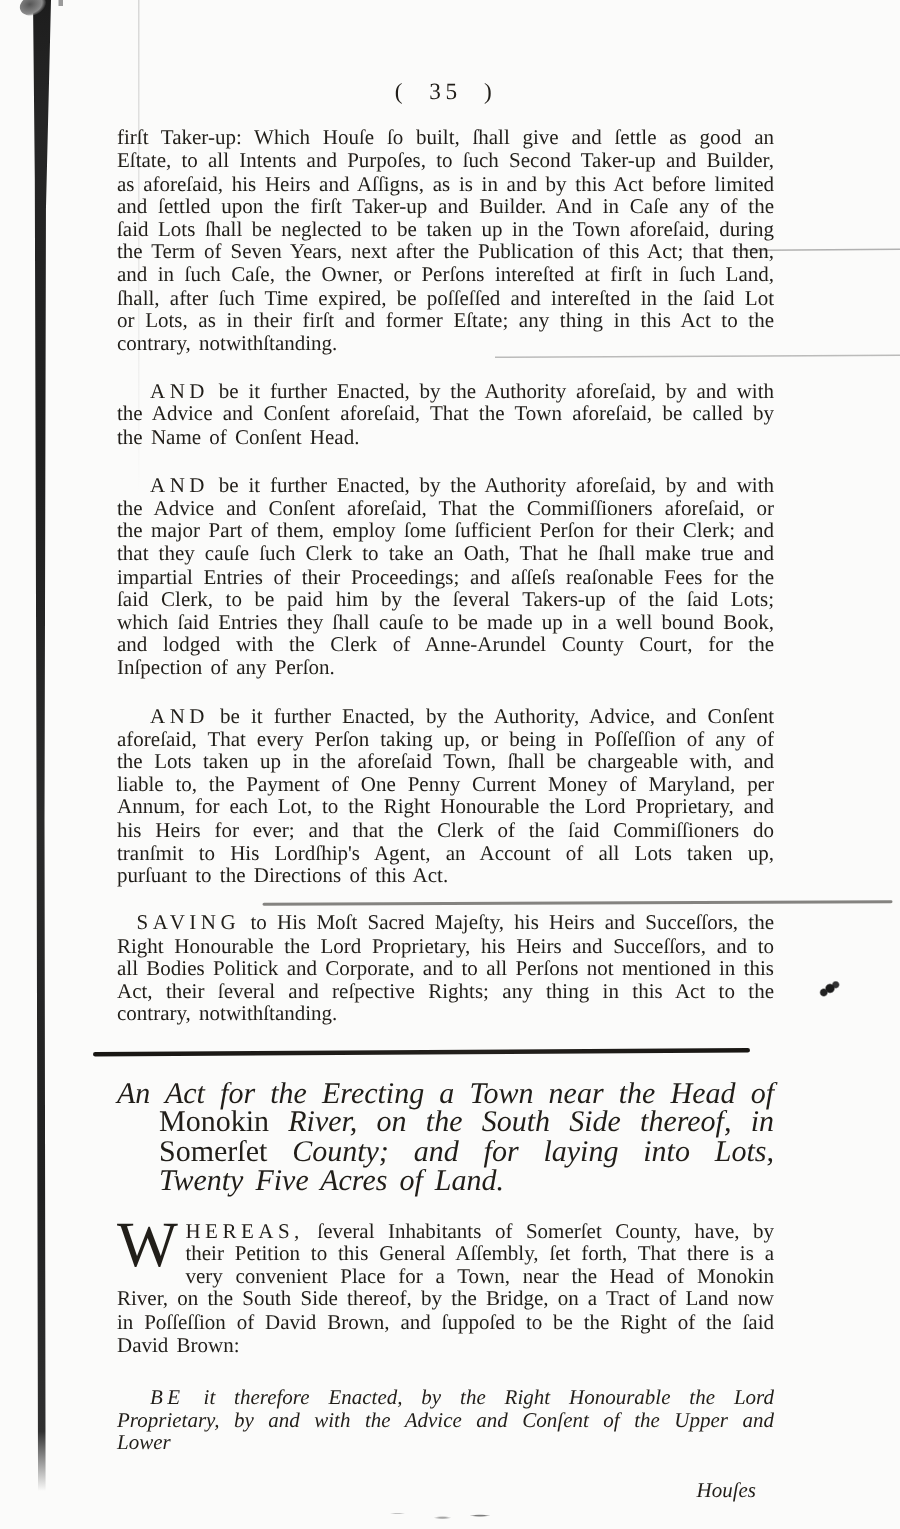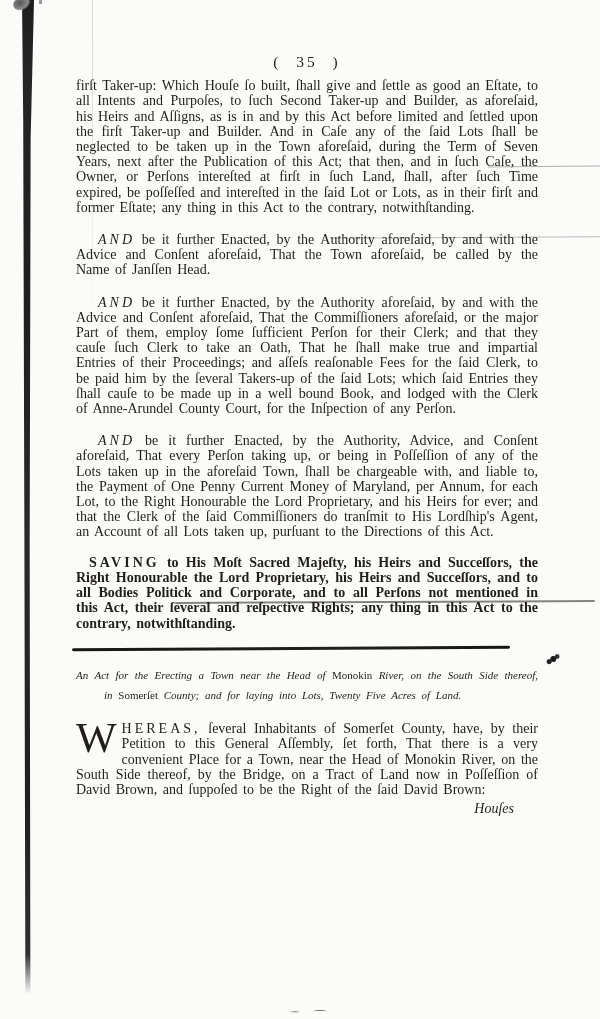--- a/index.html
+++ b/index.html
@@ -56,51 +56,51 @@
   }
   .smudge-bottom{
     position:absolute;left:250px;top:1002px;width:100px;height:14px;
     background:
       radial-gradient(ellipse at 70% 60%,rgba(20,20,20,.55) 0 3px,transparent 7px),
       radial-gradient(ellipse at 45% 70%,rgba(40,40,40,.4) 0 2px,transparent 6px),
       radial-gradient(ellipse at 15% 50%,rgba(60,60,60,.3) 0 1.5px,transparent 5px);
   }
   
   .textblock{
-    position:absolute;left:72px;top:54px;width:470px;
+    position:absolute;left:62px;top:54px;width:470px;
     font-size:14px;line-height:15.2px;word-spacing:2px;
     text-align:justify;
   }
   .pagenum{
     text-align:center;font-size:15.5px;letter-spacing:3px;
     margin:0 0 9px 0;word-spacing:8px;
   }
-  p{margin:4px;}
+  p{margin:16px;}
   .k-cont{}
   .k-body{margin-top:17px;text-indent:22px;}
-  .k-saving{margin-top:15px;text-indent:13px;font-weight:bold;}
+  .k-saving{margin-top:15px;text-indent:13px;}
   .rule{
     margin-top:16px;height:2.5px;width:438px;
     background:linear-gradient(to right,#181613 0%,#23201c 60%,#181613 100%);
     transform:rotate(-.35deg);border-radius:2px;
   }
   .k-heading{
-    margin-top:17px;font-style:italic;font-size:11px;line-height:19.5px;
+    margin-top:17px;font-style:italic;font-size:20px;line-height:19.5px;
     padding-left:28px;text-indent:-28px;word-spacing:3px;
   }
   .k-whereas{margin-top:16px;}
   .k-enact{margin-top:20px;text-indent:22px;font-style:italic;word-spacing:3px;}
   .catchword{
     text-align:right;padding-right:28px;font-style:italic;margin-top:0;
   }
   
   .i{}
   .r{font-style:normal;}
   .sp{letter-spacing:3px;}
-  .isp{font-style:italic;letter-spacing:3px;}
+  .isp{letter-spacing:3px;}
   .dropcap{
     float:left;font-size:43px;line-height:30px;
     padding:2px 5px 0 0;letter-spacing:0;
   }
 </style>
 </head>
 <body>
 
 <div class="page">
 
@@ -111,24 +111,25 @@
   <div class="scratch-1"></div>
   <div class="scratch-2"></div>
   <div class="strike-line"></div>
   <div class="smudge-right"></div>
   <div class="smudge-bottom"></div>
 
   <div class="textblock">
     <div class="pagenum">( 35 )</div>
     <div id="content">
         <p class="k-cont"><span class="r">firſt Taker-up: Which Houſe ſo built, ſhall give and ſettle as good an Eſtate, to all Intents and Purpoſes, to ſuch Second Taker-up and Builder, as aforeſaid, his Heirs and Aſſigns, as is in and by this Act before limited and ſettled upon the firſt Taker-up and Builder.  And in Caſe any of the ſaid Lots ſhall be neglected to be taken up in the Town aforeſaid, during the Term of Seven Years, next after the Publication of this Act; that then, and in ſuch Caſe, the Owner, or Perſons intereſted at firſt in ſuch Land, ſhall, after ſuch Time expired, be poſſeſſed and intereſted in the ſaid Lot or Lots, as in their firſt and former Eſtate; any thing in this Act to the contrary, notwithſtanding.</span></p>
-        <p class="k-body"><span class="isp">AND</span><span class="i"> be it further Enacted, by the Authority aforeſaid, by and with the Advice and Conſent aforeſaid, </span><span class="r">That the Town aforeſaid, be called by the Name of </span><span class="i">Janſſen</span><span class="r"> Head.</span></p>
+        <p class="k-body"><span class="isp">AND</span><span class="i"> be it further Enacted, by the Authority aforeſaid, by and with the Advice and Conſent aforeſaid, </span><span class="r">That the Town aforeſaid, be called by the Name of </span><span class="i">Conſent</span><span class="r"> Head.</span></p>
         <p class="k-body"><span class="isp">AND</span><span class="i"> be it further Enacted, by the Authority aforeſaid, by and with the Advice and Conſent aforeſaid, </span><span class="r">That the Commiſſioners aforeſaid, or the major Part of them, employ ſome ſufficient Perſon for their Clerk; and that they cauſe ſuch Clerk to take an Oath, That he ſhall make true and impartial Entries of their Proceedings; and aſſeſs reaſonable Fees for the ſaid Clerk, to be paid him by the ſeveral Takers-up of the ſaid Lots; which ſaid Entries they ſhall cauſe to be made up in a well bound Book, and lodged with the Clerk of </span><span class="i">Anne-Arundel</span><span class="r"> County Court, for the Inſpection of any Perſon.</span></p>
         <p class="k-body"><span class="isp">AND</span><span class="i"> be it further Enacted, by the Authority, Advice, and Conſent aforeſaid, </span><span class="r">That every Perſon taking up, or being in Poſſeſſion of any of the Lots taken up in the aforeſaid Town, ſhall be chargeable with, and liable to, the Payment of One Penny Current Money of </span><span class="i">Maryland, per Annum,</span><span class="r"> for each Lot, to the Right Honourable the Lord Proprietary, and his Heirs for ever; and that the Clerk of the ſaid Commiſſioners do tranſmit to His Lordſhip's Agent, an Account of all Lots taken up, purſuant to the Directions of this Act.</span></p>
         <p class="k-saving"><span class="sp">SAVING</span><span class="r"> to His Moſt Sacred Majeſty, his Heirs and Succeſſors, the Right Honourable the Lord Proprietary, his Heirs and Succeſſors, and to all Bodies Politick and Corporate, and to all Perſons not mentioned in this Act, their ſeveral and reſpective Rights; any thing in this Act to the contrary, notwithſtanding.</span></p>
         <div class="rule"></div>
         <p class="k-heading"><span class="i">An Act for the Erecting a Town near the Head of </span><span class="r">Monokin</span><span class="i"> River, on the South Side thereof, in </span><span class="r">Somerſet</span><span class="i"> County; and for laying into Lots, Twenty Five Acres of Land.</span></p>
         <p class="k-whereas"><span class="dropcap">W</span><span class="sp">HEREAS,</span><span class="r"> ſeveral Inhabitants of </span><span class="i">Somerſet</span><span class="r"> County, have, by their Petition to this General Aſſembly, ſet forth, That there is a very convenient Place for a Town, near the Head of </span><span class="i">Monokin</span><span class="r"> River, on the South Side thereof, by the Bridge, on a Tract of Land now in Poſſeſſion of </span><span class="i">David Brown,</span><span class="r"> and ſuppoſed to be the Right of the ſaid </span><span class="i">David Brown:</span></p>
+        <p class="k-enact"><span class="isp">BE</span><span class="i"> it therefore Enacted, by the Right Honourable the Lord Proprietary, by and with the Advice and Conſent of the Upper and Lower</span></p>
       </div>
     <div class="catchword">Houſes</div>
   </div>
 
 </div>
 
 </body></html>

